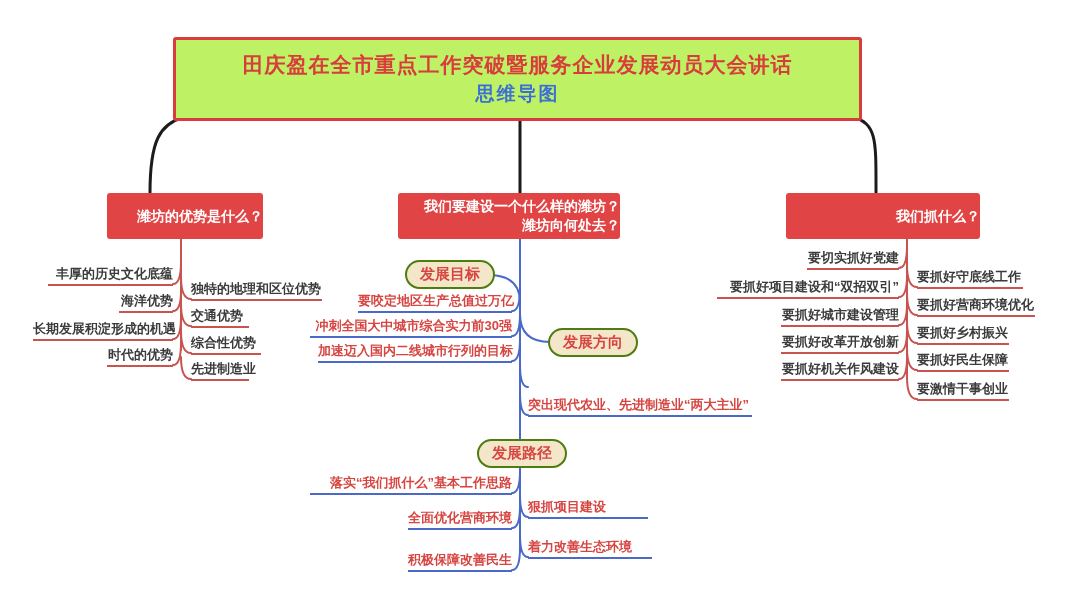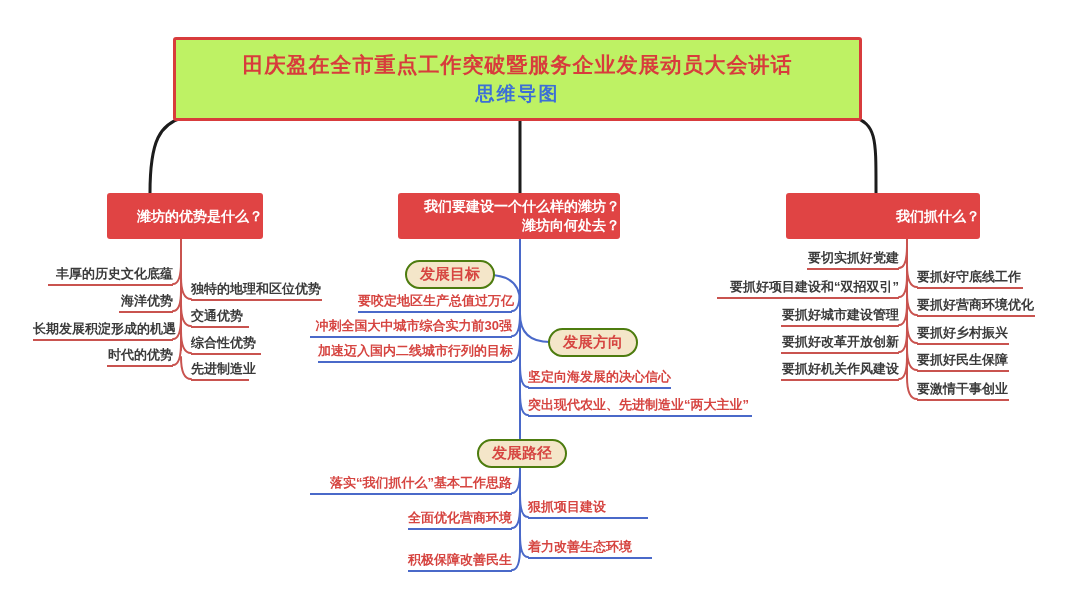--- a/index.html
+++ b/index.html
@@ -117,21 +117,20 @@
   <div class="node u-red t-dark ta-r" style="left:107px;top:346px;width:66px;">时代的优势</div>
   <div class="node u-red t-dark" style="left:191px;top:280px;width:131px;">独特的地理和区位优势</div>
   <div class="node u-red t-dark" style="left:191px;top:307px;width:58px;">交通优势</div>
   <div class="node u-red t-dark" style="left:191px;top:334px;width:70px;">综合性优势</div>
   <div class="node u-red t-dark" style="left:191px;top:360px;width:58px;">先进制造业</div>
 
   <div class="node u-blue t-red ta-r" style="left:358px;top:292px;width:154px;">要咬定地区生产总值过万亿</div>
   <div class="node u-blue t-red ta-r" style="left:310px;top:317px;width:202px;">冲刺全国大中城市综合实力前30强</div>
   <div class="node u-blue t-red ta-r" style="left:318px;top:342px;width:194px;">加速迈入国内二线城市行列的目标</div>
 
-  <div class="node u-blue t-red" style="left:528px;top:368px;width:143px;">坚定向海发展的决心信心</div>
   <div class="node u-blue t-red" style="left:528px;top:396px;width:224px;">突出现代农业、先进制造业“两大主业”</div>
 
   <div class="node u-blue t-red ta-r" style="left:310px;top:474px;width:202px;">落实“我们抓什么”基本工作思路</div>
   <div class="node u-blue t-red ta-r" style="left:408px;top:509px;width:104px;">全面优化营商环境</div>
   <div class="node u-blue t-red ta-r" style="left:408px;top:551px;width:104px;">积极保障改善民生</div>
   <div class="node u-blue t-red" style="left:528px;top:498px;width:120px;">狠抓项目建设</div>
   <div class="node u-blue t-red" style="left:528px;top:538px;width:124px;">着力改善生态环境</div>
 
   <div class="node u-red t-dark ta-r" style="left:807px;top:249px;width:92px;">要切实抓好党建</div>
   <div class="node u-red t-dark ta-r" style="left:717px;top:278px;width:182px;">要抓好项目建设和“双招双引”</div>

